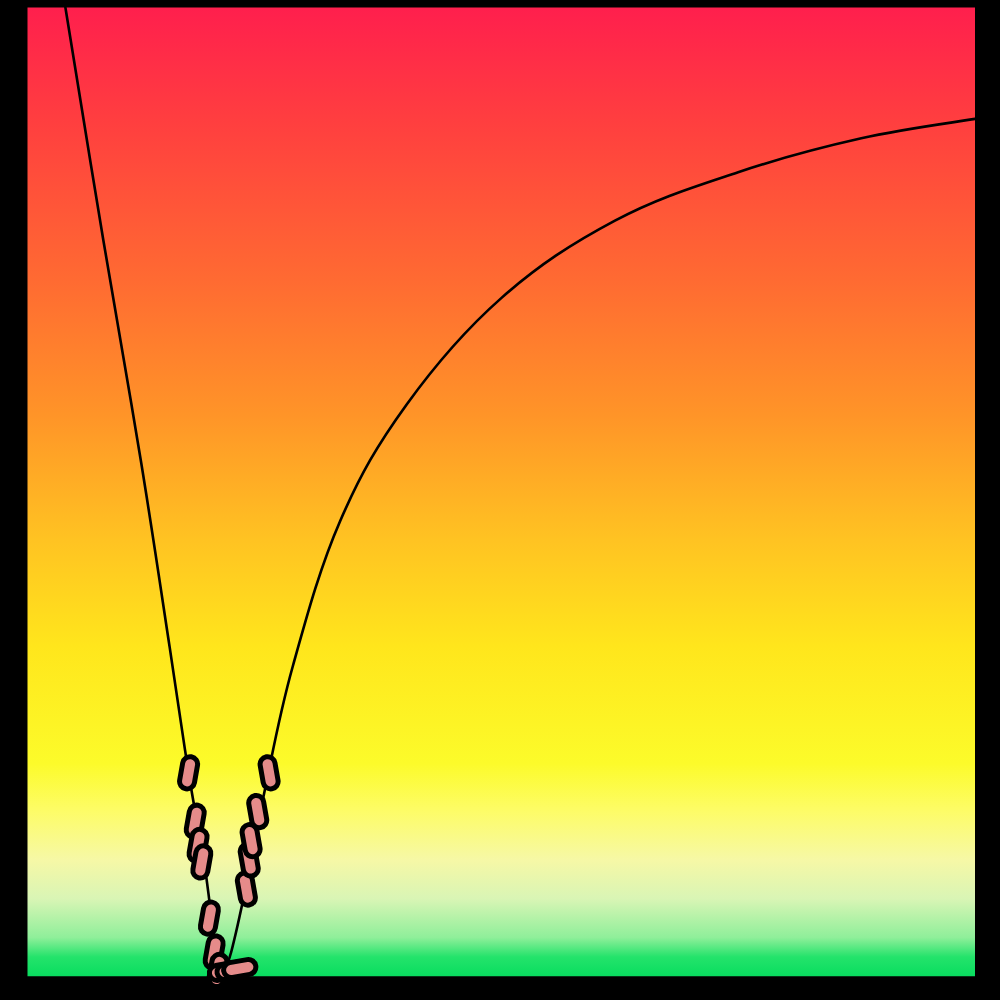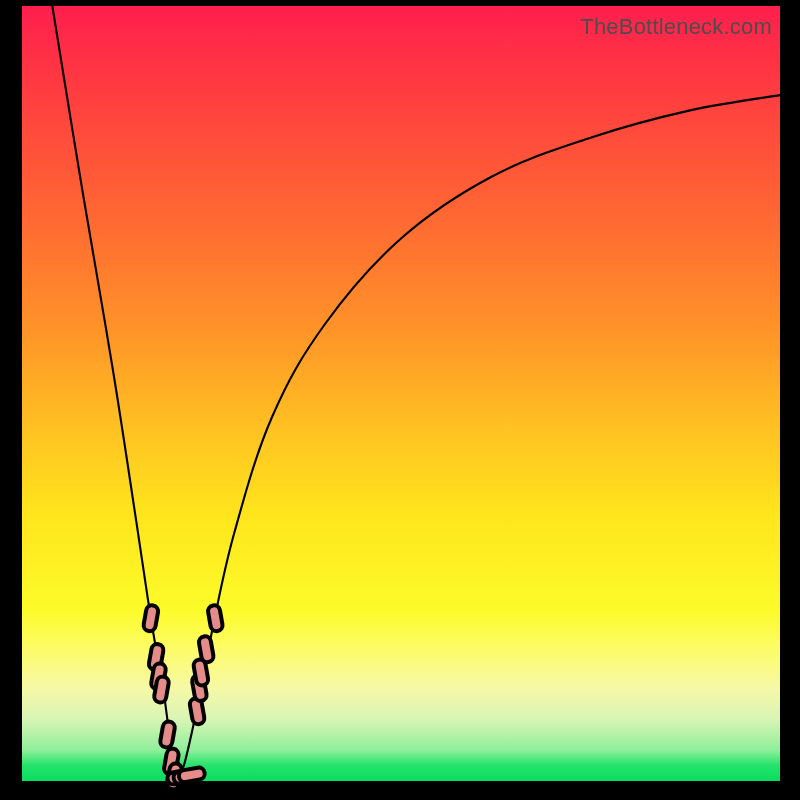--- a/index.html
+++ b/index.html
@@ -69,21 +69,20 @@
     stroke-width: 4;
     stroke-linejoin: round;
     stroke-linecap: round;
   }
 </style>
 </head>
 <body>
 
 <div class="frame">
   <div class="plot">
-    <div class="watermark">TheBottleneck.com</div>
     <svg class="curve" viewBox="0 0 758 775">
       <path id="path-left" d="M 30.32 0.00 C 35.78 33.48, 49.72 120.44, 60.64 186.00 C 71.56 251.56, 81.41 305.66, 90.96 364.25 C 100.51 422.84, 106.88 466.86, 113.70 511.50 C 120.52 556.14, 123.95 581.56, 128.86 612.25 C 133.77 642.94, 137.85 662.47, 140.99 682.00 C 144.13 701.53, 144.66 708.89, 146.29 720.75 C 147.93 732.61, 148.86 739.78, 150.08 747.88 C 151.31 755.97, 152.02 760.82, 153.12 765.70 C 154.21 770.58, 155.60 773.33, 156.15 775.00"></path>
       <path id="path-right" d="M 156.15 775.00 C 157.38 771.51, 159.70 768.18, 162.97 755.63 C 166.24 743.07, 169.56 728.27, 174.34 705.25 C 179.12 682.23, 182.68 659.84, 189.50 627.75 C 196.32 595.66, 201.32 566.06, 212.24 527.00 C 223.16 487.94, 233.77 448.42, 250.14 410.75 C 266.51 373.08, 280.01 349.83, 303.20 317.75 C 326.39 285.67, 348.98 259.00, 379.00 232.50 C 409.02 206.00, 435.85 188.63, 469.96 170.50 C 504.07 152.37, 533.03 143.61, 568.50 131.75 C 603.97 119.89, 632.93 112.30, 667.04 104.63 C 701.15 96.95, 741.63 91.92, 758.00 89.13"></path>
     </svg>
     <svg class="markers" viewBox="0 0 758 775">
       <g id="markers-group">
           <rect x="122.86" y="599.25" width="12" height="26" rx="6" ry="6" class="marker" transform="rotate(10 128.86 612.25)"></rect>
           <rect x="128.17" y="638.00" width="12" height="26" rx="6" ry="6" class="marker" transform="rotate(10 134.17 651.00)"></rect>
           <rect x="130.44" y="657.38" width="12" height="26" rx="6" ry="6" class="marker" transform="rotate(10 136.44 670.38)"></rect>
           <rect x="133.47" y="670.55" width="12" height="26" rx="6" ry="6" class="marker" transform="rotate(10 139.47 683.55)"></rect>

